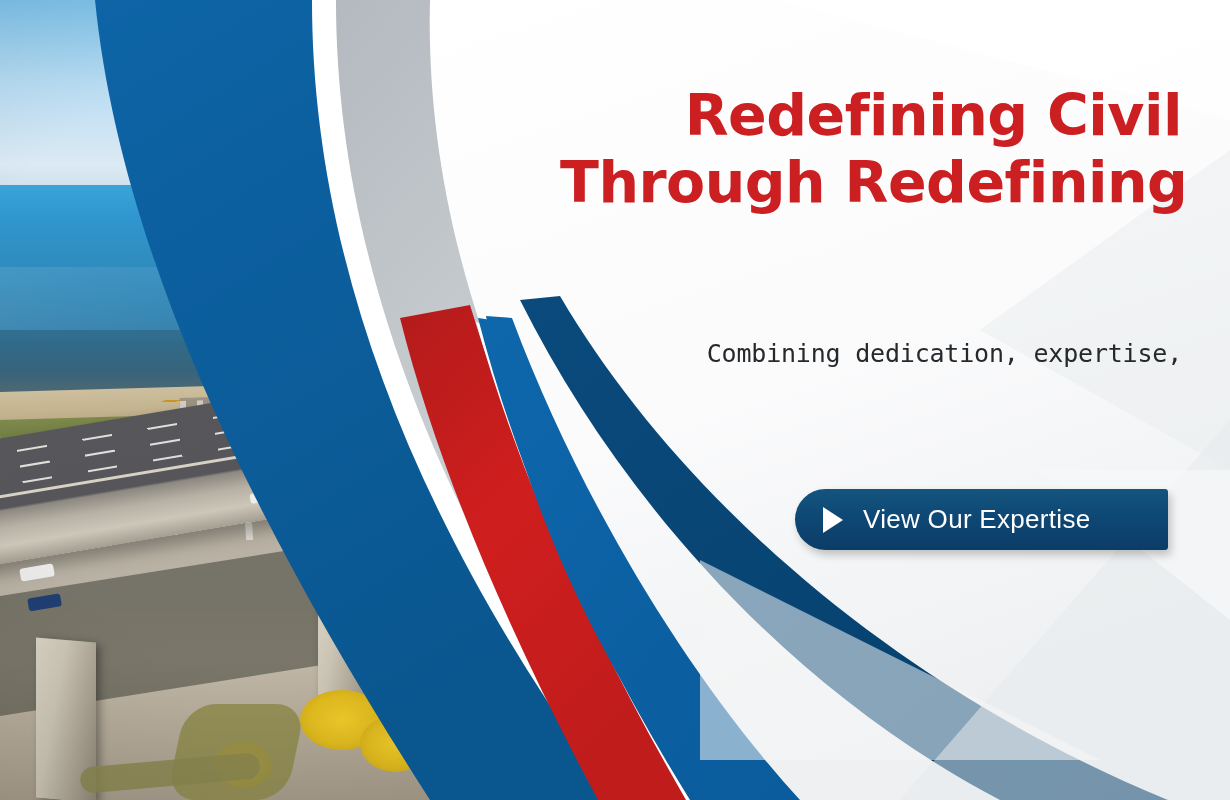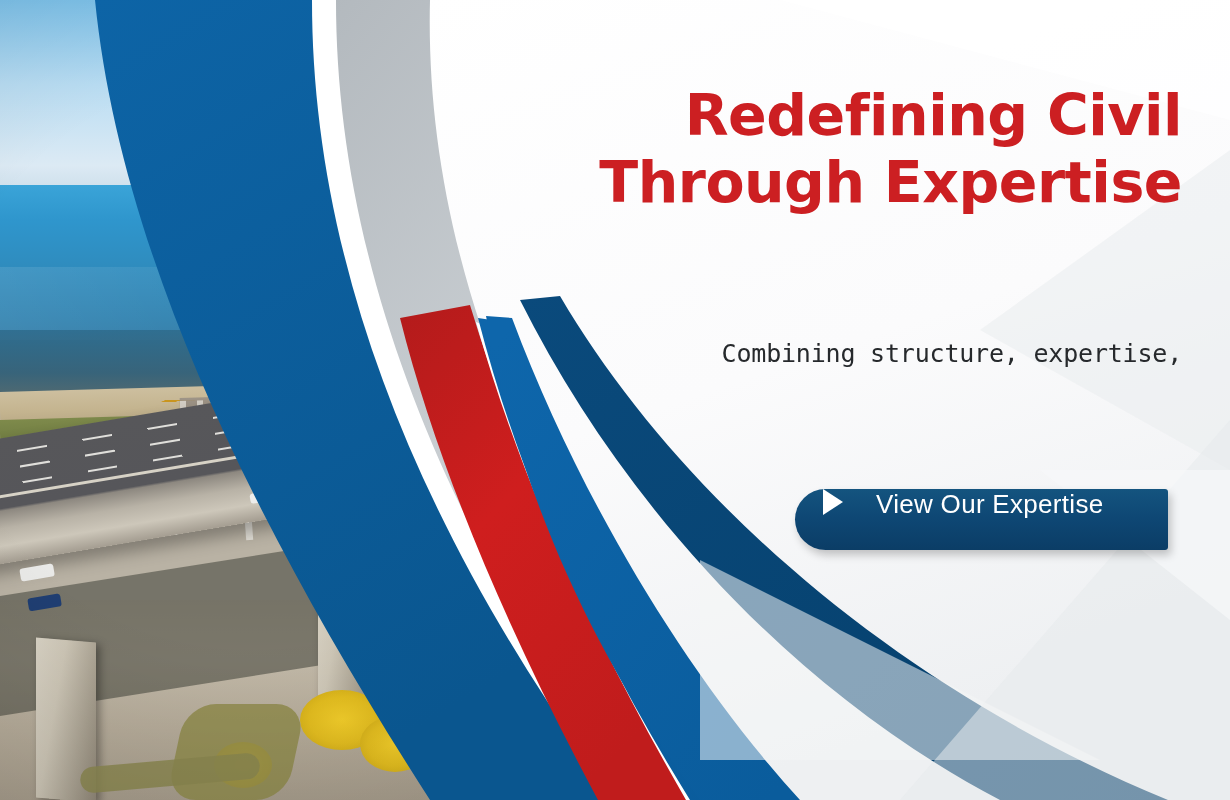--- a/index.html
+++ b/index.html
@@ -190,21 +190,21 @@
   }
   .subtitle .l{ display:block; }
 
   .cta{
     position:absolute; left:235px; top:489px;
     width:373px; height:61px;
     background:linear-gradient(180deg,#14547f 0%, #0e4774 48%, #0b3d66 100%);
     border:none;
     border-radius:31px 3px 3px 31px;
     box-shadow:3px 5px 9px rgba(0,0,0,.22);
-    display:flex; align-items:flex-start; gap:33px;
+    display:flex; align-items:center; gap:20px;
     padding-left:28px;
     cursor:pointer;
   }
   .cta-icon{
     width:0; height:0;
     border-left:20px solid #ffffff;
     border-top:13px solid transparent;
     border-bottom:13px solid transparent;
     flex:0 0 auto;
   }
@@ -363,25 +363,25 @@
     <path d="M 1230 150 L 1230 470 L 980 330 Z" fill="#e9ecee" opacity="0.55"></path>
     <path d="M 1230 420 L 1230 800 L 900 800 Z" fill="#e6e9eb" opacity="0.5"></path>
     <path d="M 1040 470 L 1230 620 L 1230 470 Z" fill="#f7f8f9" opacity="0.7"></path>
     <path d="M 700 560 L 1100 760 L 700 760 Z" fill="#f4f5f6" opacity="0.55"></path>
   </svg>
 
   <div class="content">
 
     <h1 class="headline">
       <span class="l">Redefining Civil</span>
-      <span class="l">Through Expertise</span>
+      <span class="l">Through Redefining</span>
     </h1>
 
     <p class="subtitle">
-      <span class="l">Combining structure, expertise,</span>
+      <span class="l">Combining dedication, expertise,</span>
     </p>
 
     <button class="cta">
       <span class="cta-icon"></span>
       <span class="cta-label">View Our Expertise</span>
     </button>
 
   </div>
 </div>
 

